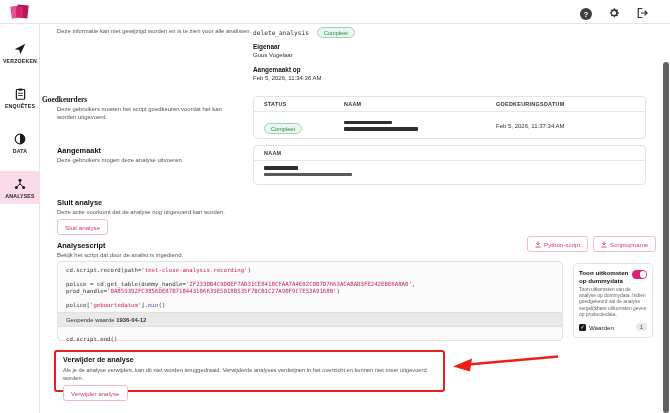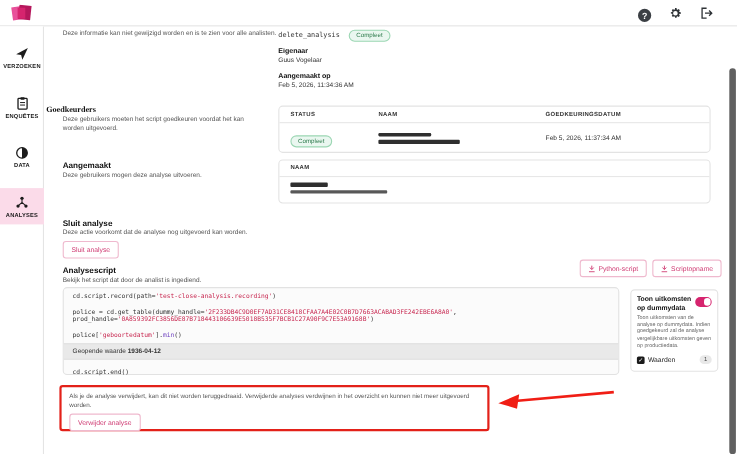--- a/index.html
+++ b/index.html
@@ -237,20 +237,21 @@
   </div>
   <div class="panel-desc">Toon uitkomsten van de analyse op dummydata. Indien goedgekeurd zal de analyse vergelijkbare uitkomsten geven op productiedata.</div>
   <div class="waarden-row">
     <span class="chk">✓</span>
     <span class="waarden-lbl">Waarden</span>
     <span class="count-badge">1</span>
   </div>
 </div>
 
 <div class="red-box">
+  <div style="font-size:7.2px; font-weight:bold; color:#111;">Verwijder de analyse</div>
   <div class="desc" style="margin-top:1.5px; font-size:5.7px;">Als je de analyse verwijdert, kan dit niet worden teruggedraaid. Verwijderde analyses verdwijnen in het overzicht en kunnen niet meer uitgevoerd worden.</div>
   <button class="pink-btn" style="margin-top:3px;">Verwijder analyse</button>
 </div>
 
 <svg class="arrow-svg" width="112" height="26" viewBox="0 0 112 26">
   <path d="M110 6.5 L20 14.5" stroke="#f01e15" stroke-width="2.4" fill="none"></path>
   <path d="M5 16.5 L24 8.5 L22 21.5 Z" fill="#f01e15"></path>
 </svg>
 
 <div class="scroll-thumb"></div>

